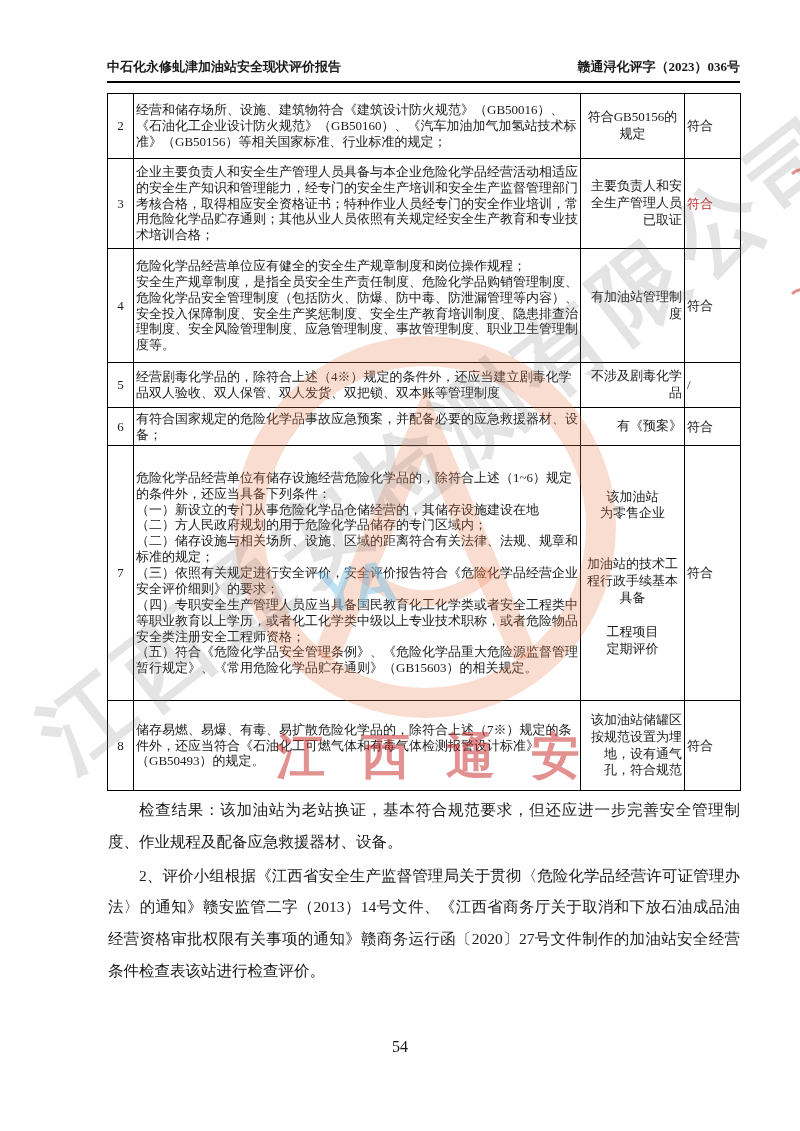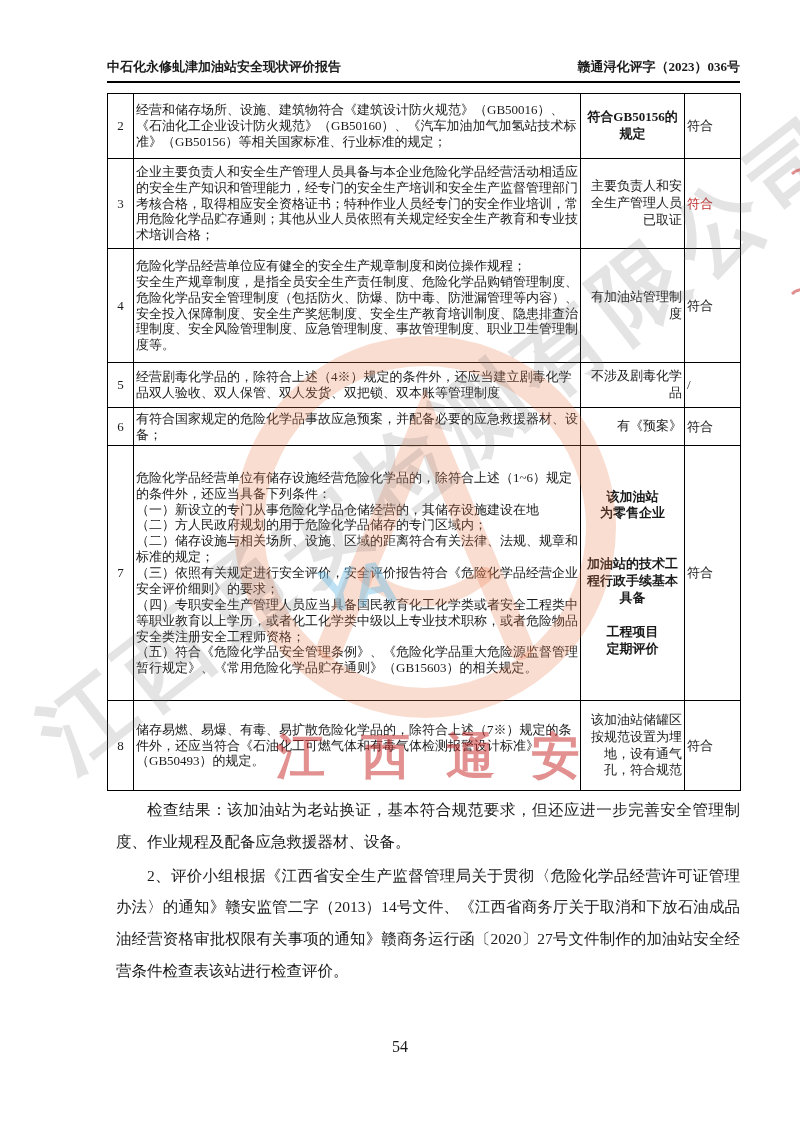--- a/index.html
+++ b/index.html
@@ -19,32 +19,32 @@
     position:absolute; top:93px; left:107px; width:633px;
     border-collapse:collapse; table-layout:fixed; font-size:13px;
   }
   table.checklist td {
     border:1.6px solid #000; padding:0 2px; vertical-align:middle;
     overflow:hidden;
   }
   td.num   { text-align:center; width:26px; }
   td.content { text-align:left; line-height:1.22; white-space:pre-line;margin-left:40px; }
   td.note  { line-height:1.3; white-space:pre-line; text-align:right; }
-  td.note.center { text-align:center;font-weight:bold; }
+  td.note.center { text-align:center; }
   td.result { }
   td.result.red { color:#c03030; }
   tr.h2 { height:65px; }  tr.h3 { height:90px; }  tr.h4 { height:114px; }
   tr.h5 { height:45px; }  tr.h6 { height:38px; }  tr.h7 { height:255px; }
   tr.h8 { height:90px; }
   
   .body-text {
     position:absolute; top:794px; left:100px; width:640px;
     font-size:15.5px; line-height:2.05; text-align:justify;
   }
-  .body-text p { margin:0 0 2px 16px; text-indent:2em; }
+  .body-text p { margin:0 0 2px 8px; text-indent:2em; }
   
   .page-number {
     position:absolute; top:1038px; left:0; width:100%;
     text-align:center; font-size:16px;
   }
   
   .wm { position:absolute; pointer-events:none; }
   .wm-gray {
     left:52px; top:688px; transform:rotate(-38deg); transform-origin:0 50%;
     font-size:90px; font-weight:bold; letter-spacing:10px; white-space:nowrap;

